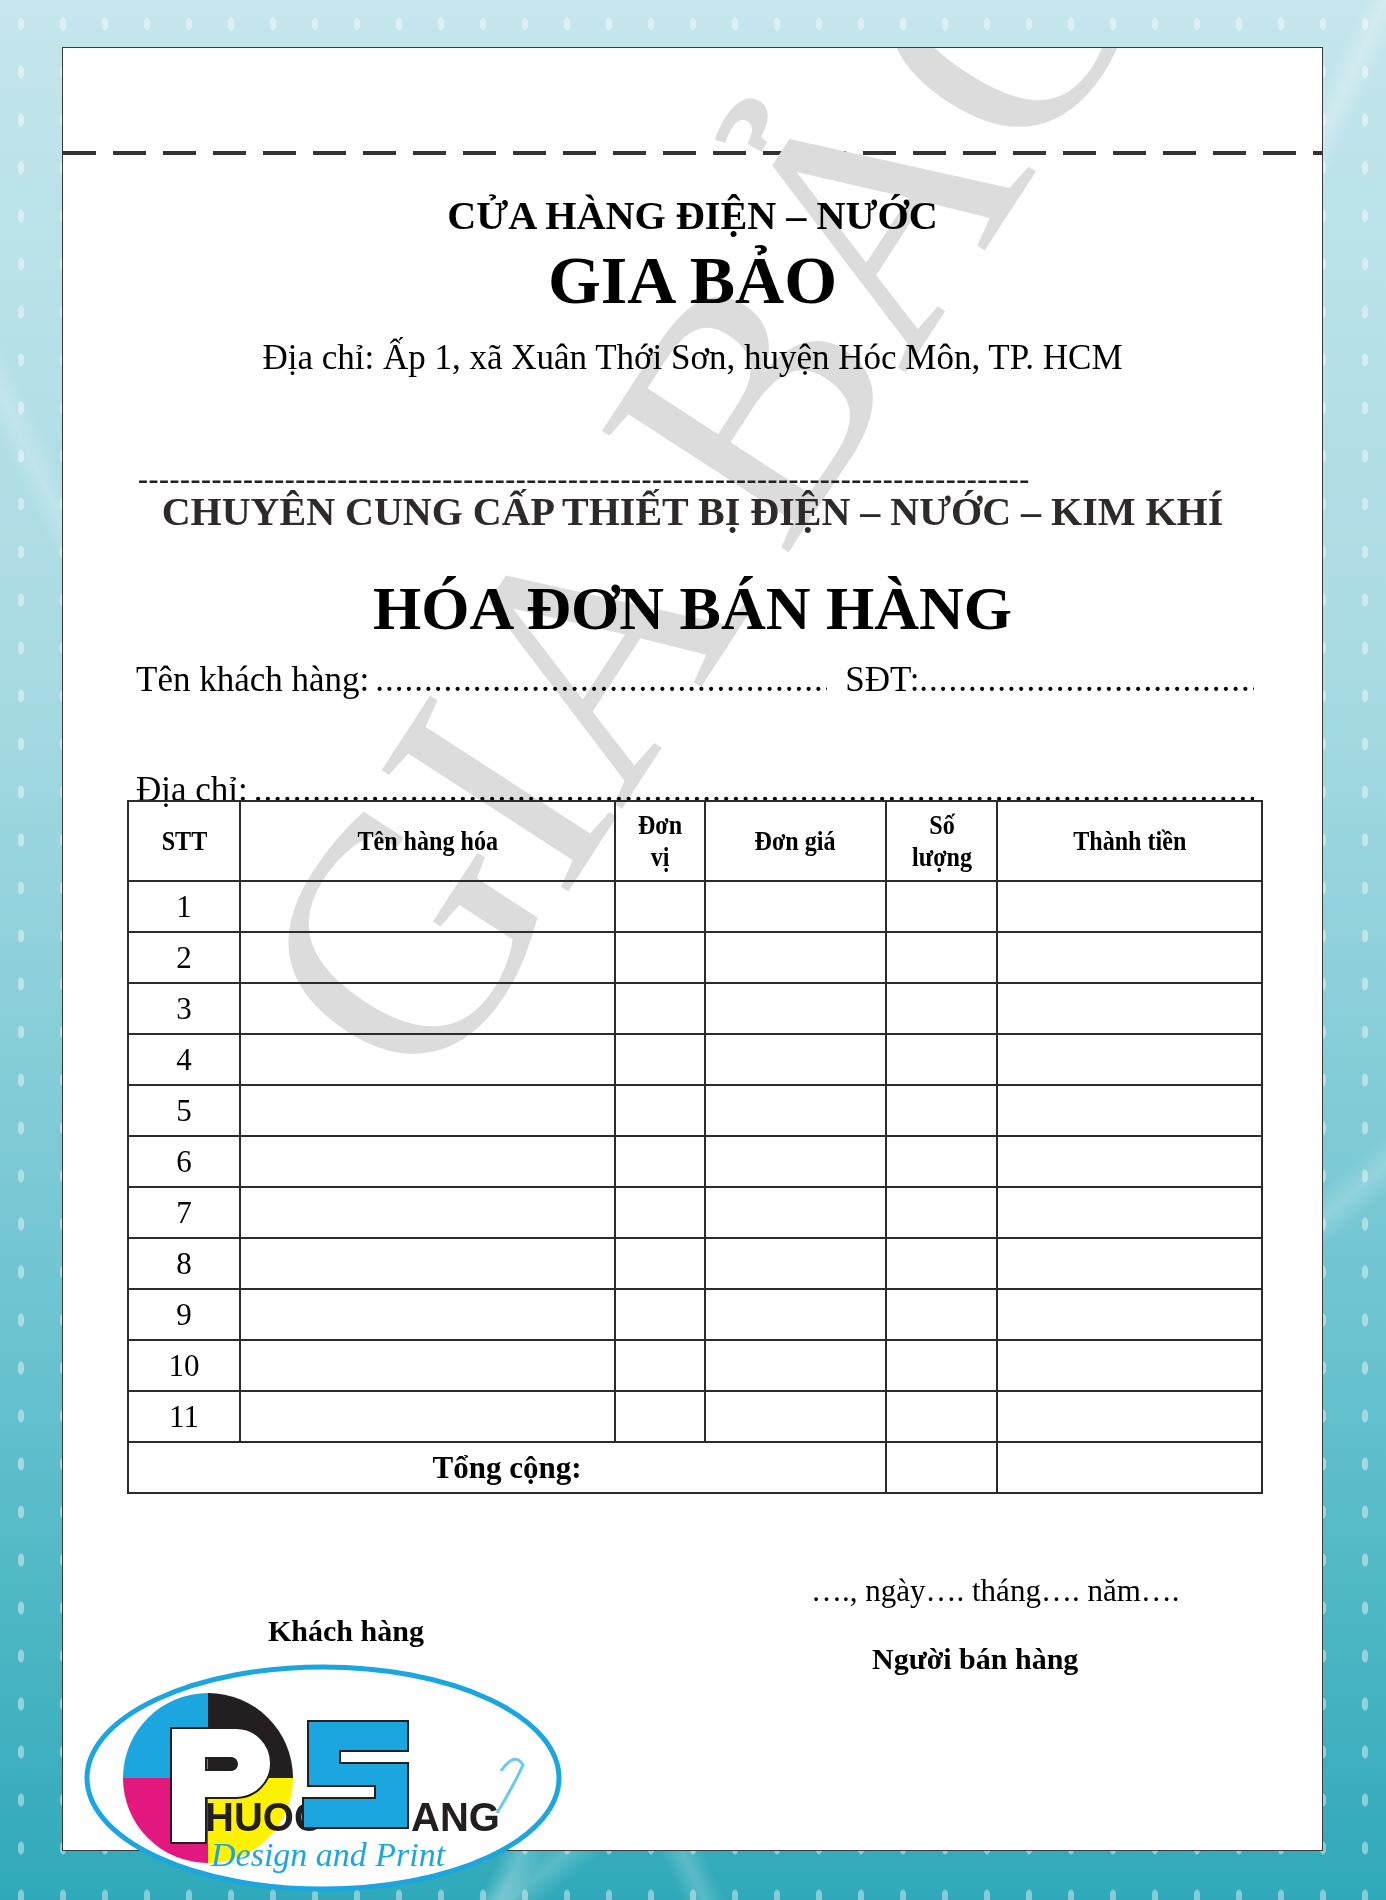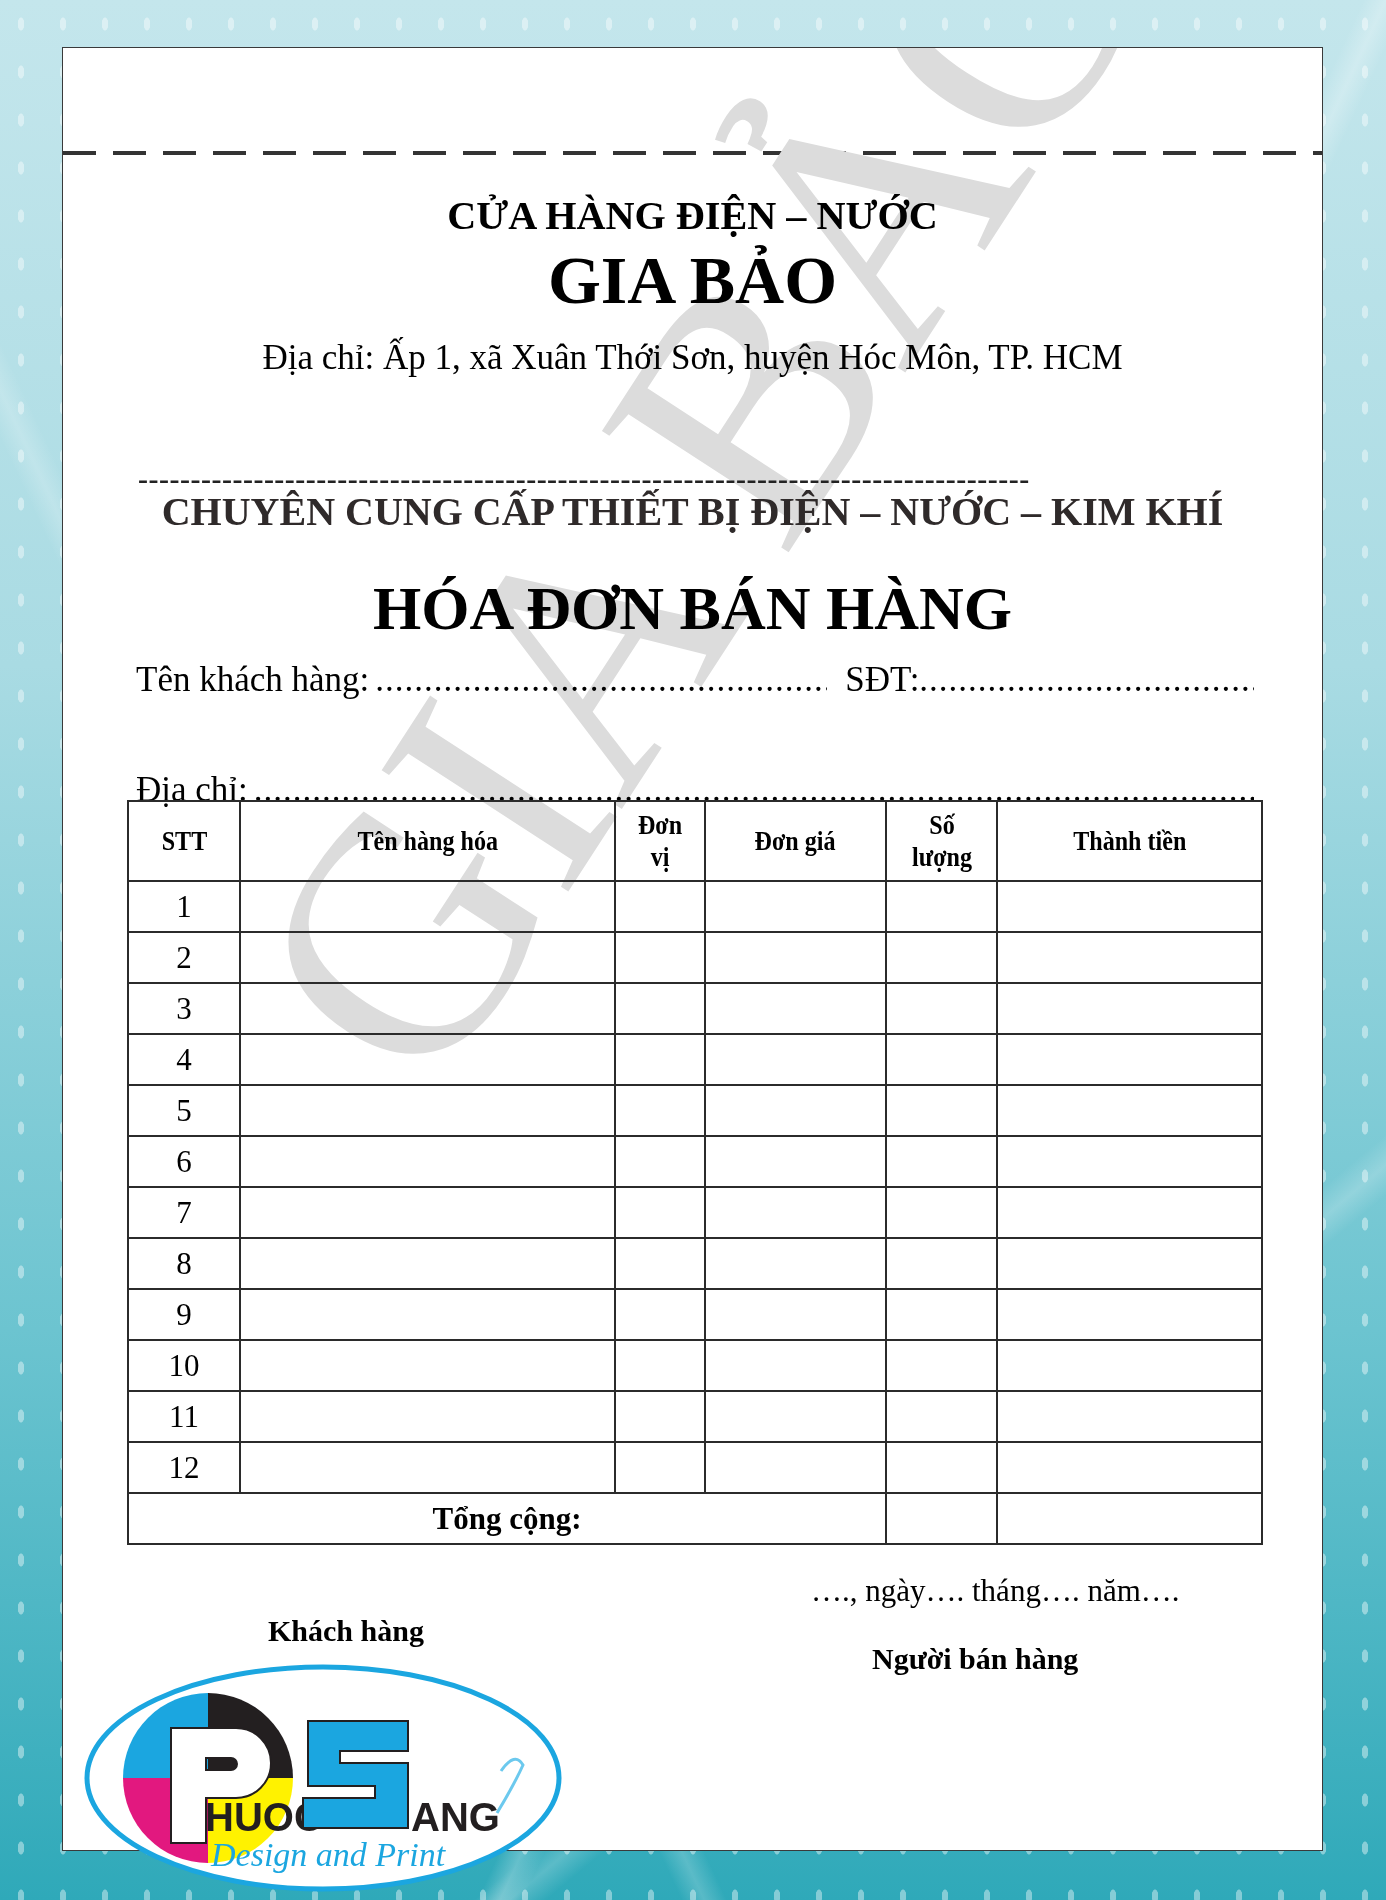--- a/index.html
+++ b/index.html
@@ -215,28 +215,20 @@
           <td></td>
         </tr>
         <tr>
           <td>11</td>
           <td></td>
           <td></td>
           <td></td>
           <td></td>
           <td></td>
         </tr>
-        <tr>
-          <td>12</td>
-          <td></td>
-          <td></td>
-          <td></td>
-          <td></td>
-          <td></td>
-        </tr>
       </tbody>
     <tfoot>
       <tr>
         <td colspan="4" class="total-label">Tổng cộng:</td>
         <td></td>
         <td></td>
       </tr>
     </tfoot>
   </table>
 

